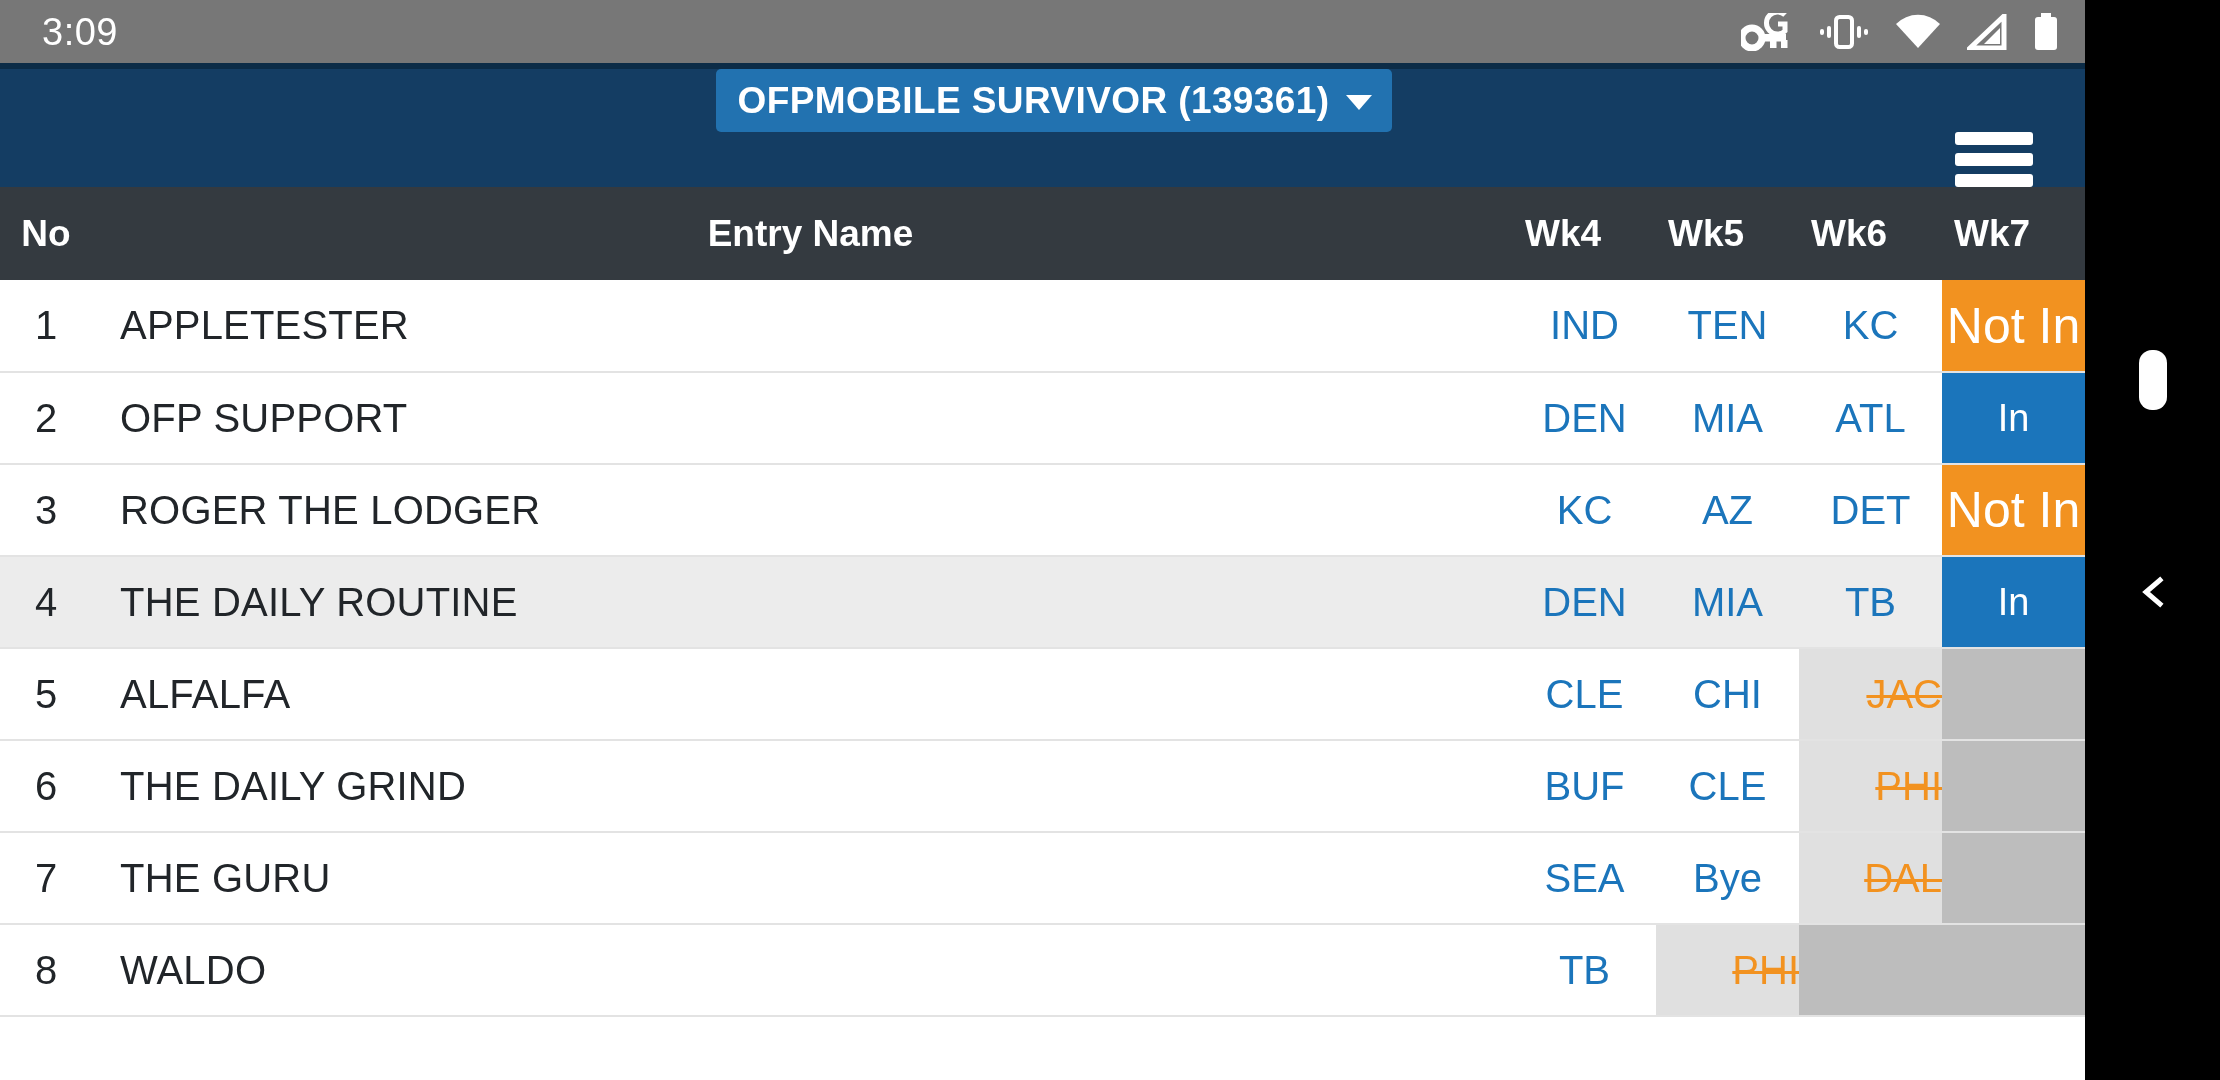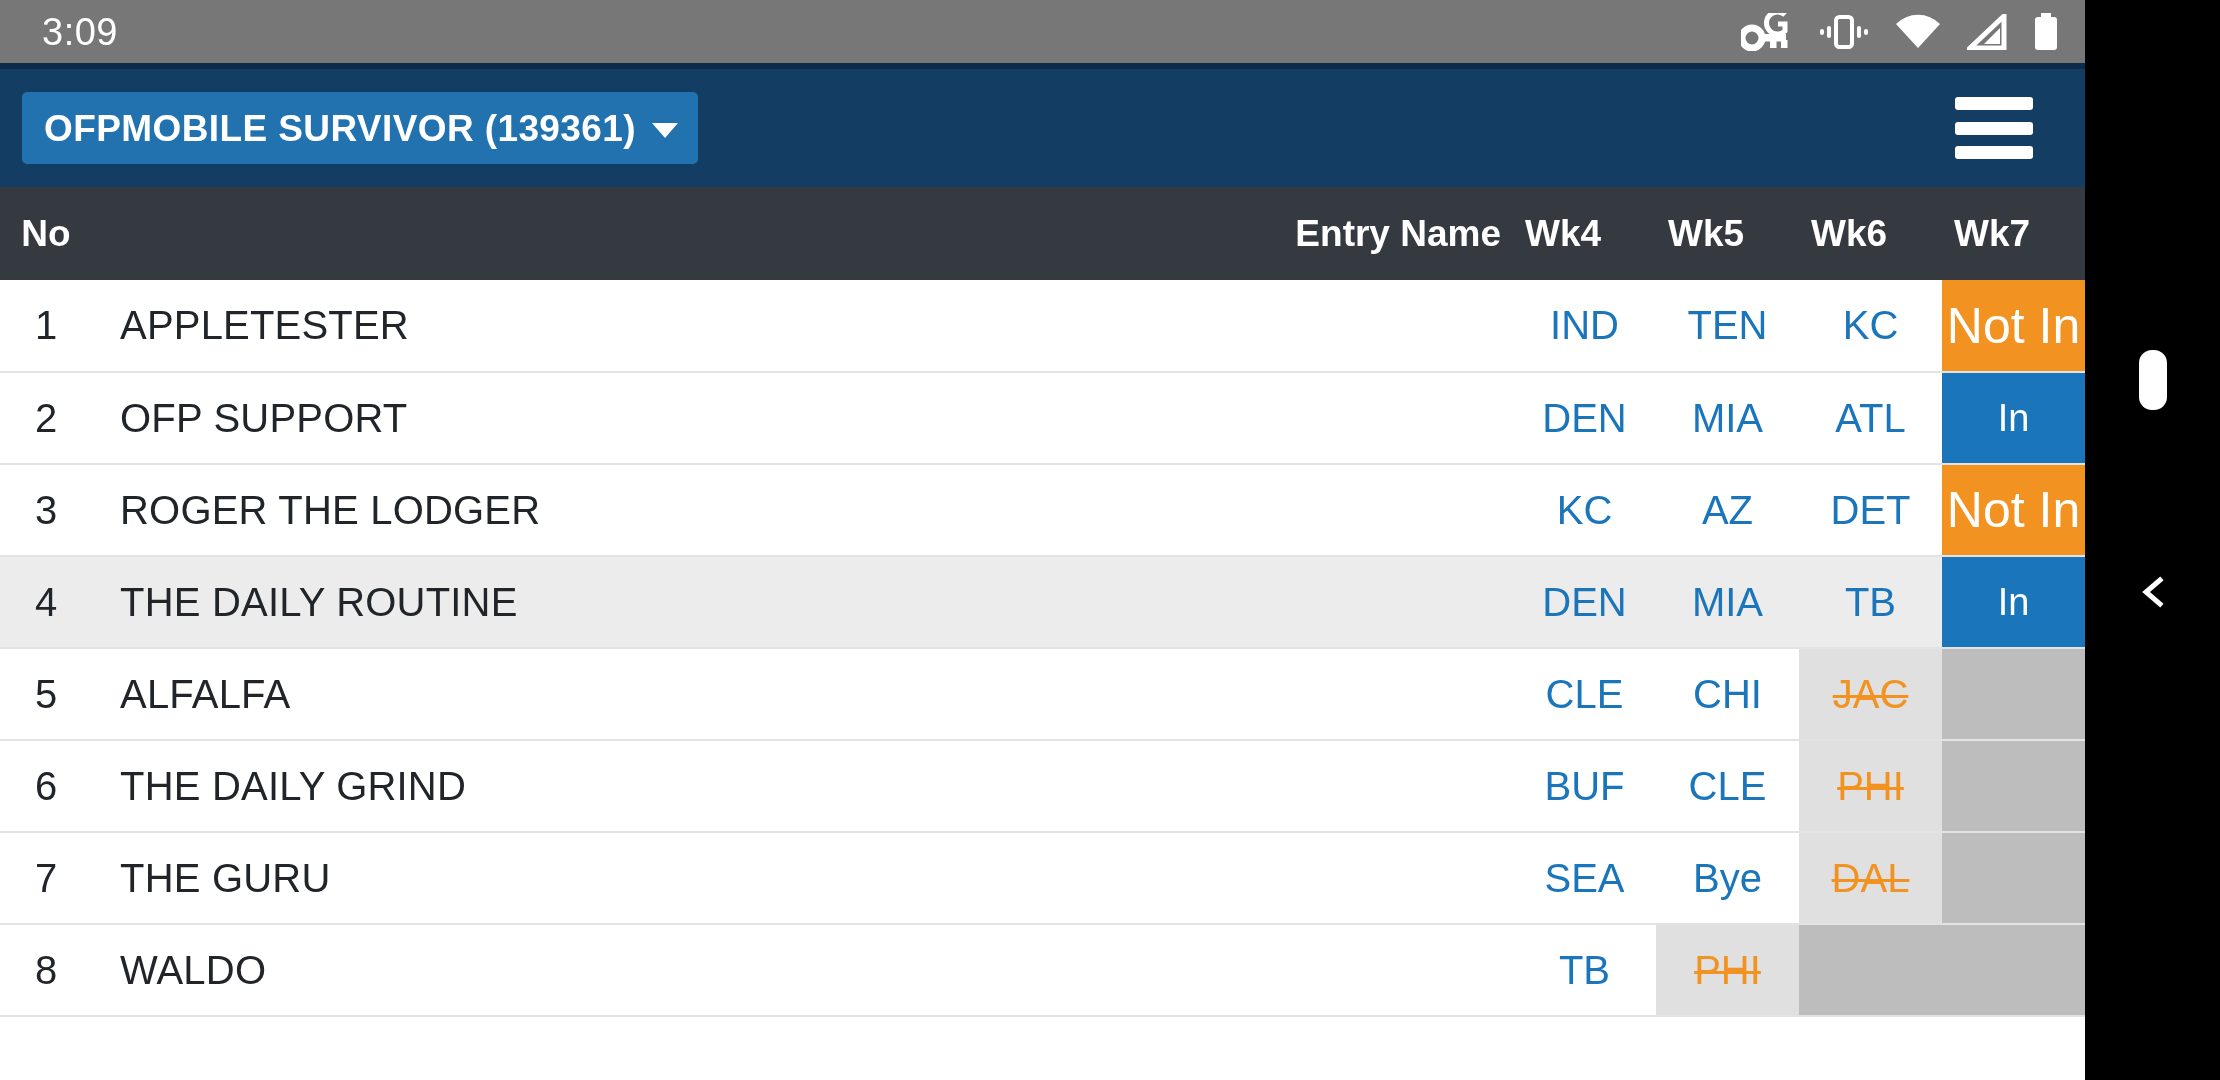--- a/index.html
+++ b/index.html
@@ -21,20 +21,21 @@
   }
   .clock { color:#fff; font-size:38px; font-weight:400; letter-spacing:.5px; line-height:1; }
   .status-icons { margin-left:auto; display:flex; align-items:center; gap:26px; }
   .status-icons svg { display:block; }
 
   
   .appbar {
     position:relative; height:124px; background:#143d63;
     display:flex; align-items:center; padding:0 0 0 22px;
     border-top:6px solid #0c2c47;
+    flex-direction:column;
   }
   .title-chip {
     background:#2272b0; border-radius:5px;
     height:72px; display:flex; align-items:center; gap:16px;
     padding:0 20px 0 22px;
   }
   .title-text {
     color:#ffffff; font-size:37px; font-weight:bold;
     letter-spacing:.4px; white-space:nowrap; line-height:1;
   }
@@ -50,37 +51,37 @@
   .tablewrap { position:relative; background:#fff; }
   table { border-collapse:collapse; width:2085px; table-layout:fixed; }
 
   thead th {
     background:#343a40; color:#ffffff;
     font-size:37px; font-weight:bold;
     height:93px; vertical-align:middle;
     padding:12px;
   }
   th.c-no   { width:92px;  text-align:center; }
-  th.c-name { width:1421px; text-align:right; padding-left:28px; }
+  th.c-name { width:1421px; text-align:center; padding-left:28px; }
   th.c-wk   { width:143px; text-align:left; }
 
   tbody td {
     font-size:40px; height:92px; padding:0;
     vertical-align:middle; color:#212529;
     border-bottom:2px solid #e3e3e3;
   }
   td.c-no   { text-align:center; font-weight:400; }
   td.c-name { text-align:left; padding-left:28px; letter-spacing:.2px; }
   td.c-wk   { text-align:center; color:#1b75bb; }
 
   tr.alt td { background:#ececec; }
   tr.alt td.c-wk.pick { background:#ececec; }
 
   td.pick        { color:#1b75bb; }
-  td.eliminated  { color:#f29220; text-decoration:line-through; text-decoration-thickness:3px; background:#e0e0e0 !important; }
+  td.eliminated  { color:#f29220; text-decoration:line-through; text-decoration-thickness:3px; background:#e0e0e0 !important;text-align:right; }
   td.dead        { background:#bdbdbd !important; color:transparent; }
   td.status-in      { background:#1b75bb !important; color:#ffffff; font-size:38px; }
   td.status-notin   { background:#f29220 !important; color:#ffffff; font-size:50px; }
 
   
   #sidestrip { position:absolute; left:2085px; top:0; width:135px; height:1080px; background:#000; }
   #sidestrip .pill {
     position:absolute; left:50%; transform:translateX(-50%);
     top:350px; width:28px; height:60px; background:#fff; border-radius:13px;
   }

